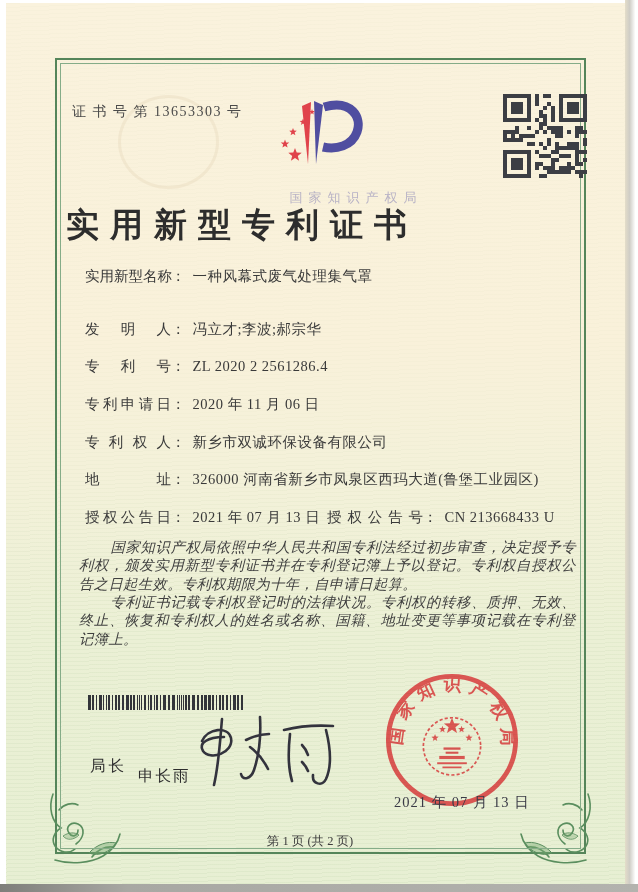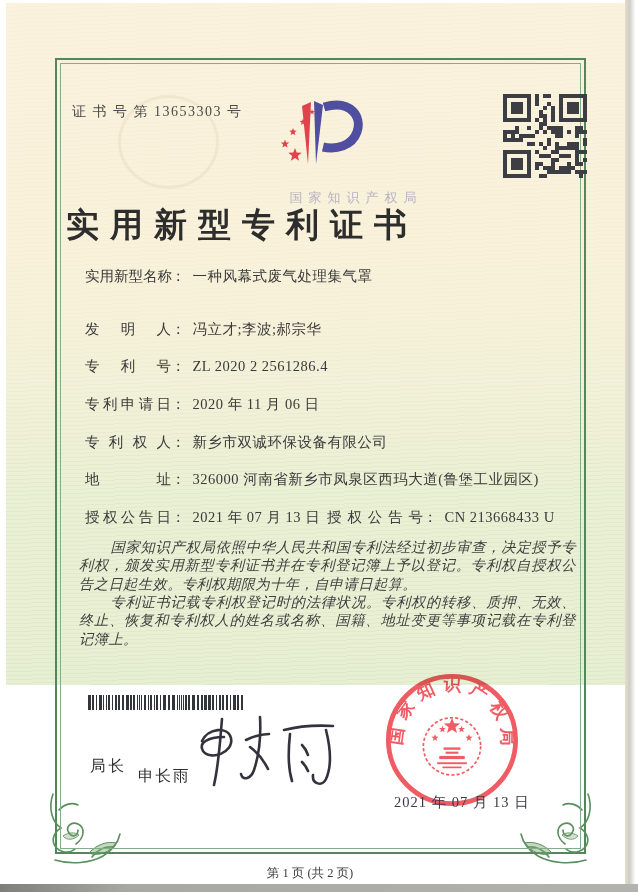--- a/index.html
+++ b/index.html
@@ -2,21 +2,21 @@
 <html><head>
 <meta charset="utf-8">
 <style>
   html,body{margin:0;padding:0;}
   body{
     width:638px;height:892px;position:relative;overflow:hidden;
     background:#ffffff;
     font-family:"Liberation Serif","DejaVu Serif",serif;
   }
   .paper{
-    position:absolute;left:6px;top:3px;width:619px;height:682px;
+    position:absolute;left:6px;top:3px;width:619px;height:881px;
     background:
       linear-gradient(180deg,#faf2dd 0%,#f9f1da 38%,#f3f1d9 55%,#ebf0d5 72%,#e7efd3 100%);
   }
   .paper .texture{
     position:absolute;inset:0;pointer-events:none;
     background:repeating-linear-gradient(178deg,rgba(120,160,95,0.07) 0 1px,rgba(0,0,0,0) 1px 4px);
     -webkit-mask-image:linear-gradient(180deg,rgba(0,0,0,.25) 0%,rgba(0,0,0,.25) 45%,#000 70%);
     mask-image:linear-gradient(180deg,rgba(0,0,0,.25) 0%,rgba(0,0,0,.25) 45%,#000 70%);
   }
   .stain{
@@ -67,21 +67,21 @@
   
   .sig-title{position:absolute;left:84px;top:732px;font-size:15.5px;color:#2e2e2e;letter-spacing:3px;
     font-family:Liberation Serif, serif;margin-top:21px;}
   .sig-name{position:absolute;left:84px;top:763px;font-size:15.5px;color:#2e2e2e;letter-spacing:2px;
     font-family:"Liberation Sans","DejaVu Sans",sans-serif;margin-left:48px;}
   .sig-hand{position:absolute;left:178px;top:703px;width:170px;height:92px;}
   
   .seal{position:absolute;left:376px;top:667px;width:140px;height:140px;mix-blend-mode:multiply;opacity:.93;}
   .seal-date{position:absolute;left:388px;top:790px;font-size:14.5px;color:#3a3a46;letter-spacing:1px;white-space:nowrap;}
   
-  .page-info{position:absolute;left:49px;top:830px;width:510px;text-align:center;font-size:12.5px;color:#3c3c3c;margin-top:32px;}
+  .page-info{position:absolute;left:49px;top:830px;width:510px;text-align:center;font-size:12.5px;color:#3c3c3c;}
   .back-note{position:absolute;left:247px;top:891px;font-size:13.5px;color:#3a3a3a;letter-spacing:2px;font-style:italic;text-decoration:underline;}
 </style>
 </head>
 <body>
 
 <div class="paper">
   <div class="texture"></div>
   <div class="stain"></div>
 
   <div class="frame">

